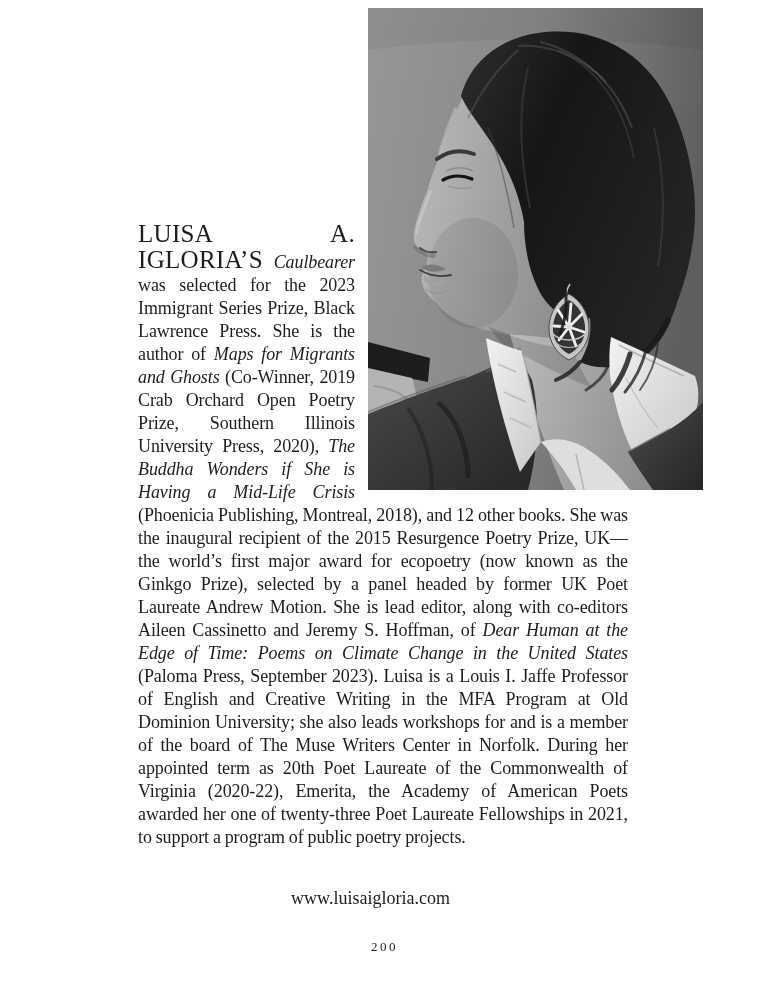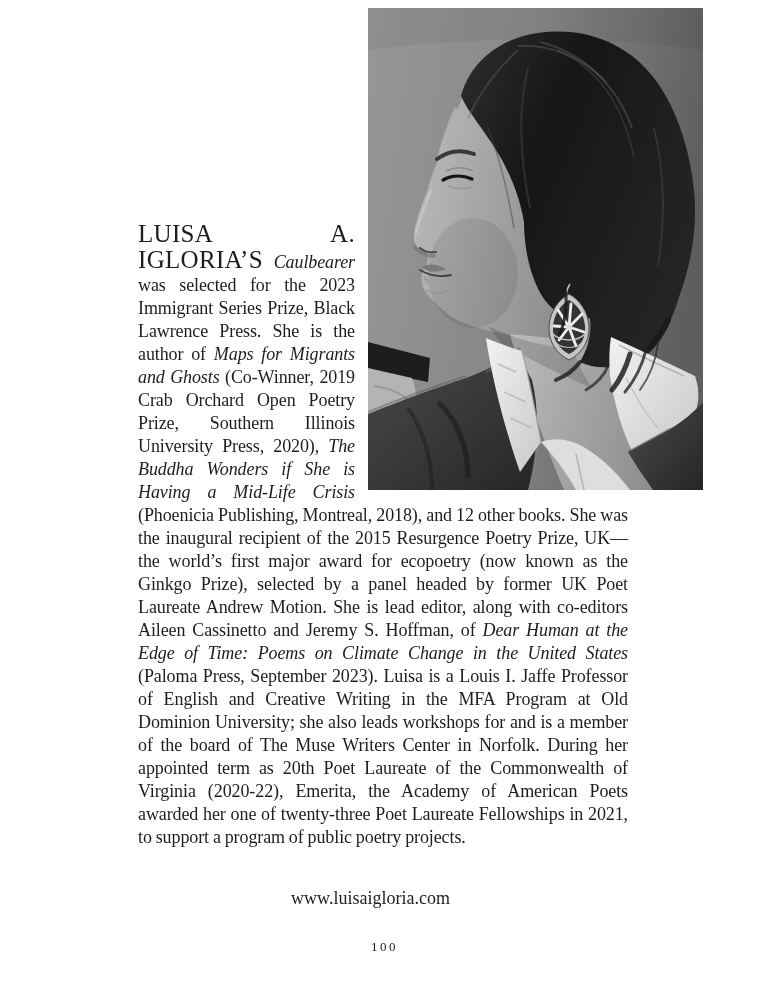--- a/index.html
+++ b/index.html
@@ -168,14 +168,14 @@
           <path d="M12,55 C19,61 31,61 38,55" stroke="#cfcfcf" stroke-width="1.2" fill="none" opacity="0.8"></path>
         </g>
         <path d="M196,276 C200,292 198,310 192,326" stroke="#1b1b1b" stroke-width="3" fill="none" opacity="0.85" stroke-linecap="round"></path>
       </svg>
     </figure>
 
     <p class="bio"><strong>LUISA A. IGLORIA’S </strong><em>Caulbearer</em><span> was selected for the 2023 Immigrant Series Prize, Black Lawrence Press. She is the author of </span><em>Maps for Migrants and Ghosts</em><span> (Co-Winner, 2019 Crab Orchard Open Poetry Prize, Southern Illinois University Press, 2020), </span><em>The Buddha Wonders if She is Having a Mid-Life Crisis</em><span> (Phoenicia Publishing, Montreal, 2018), and 12 other books. She was the inaugural recipient of the 2015 Resurgence Poetry Prize, UK—the world’s first major award for ecopoetry (now known as the Ginkgo Prize), selected by a panel headed by former UK Poet Laureate Andrew Motion. She is lead editor, along with co-editors Aileen Cassinetto and Jeremy S. Hoffman, of </span><em>Dear Human at the Edge of Time: Poems on Climate Change in the United States</em><span> (Paloma Press, September 2023). Luisa is a Louis I. Jaffe Professor of English and Creative Writing in the MFA Program at Old Dominion University; she also leads workshops for and is a member of the board of The Muse Writers Center in Norfolk. During her appointed term as 20th Poet Laureate of the Commonwealth of Virginia (2020-22), Emerita, the Academy of American Poets awarded her one of twenty-three Poet Laureate Fellowships in 2021, to support a program of public poetry projects.</span></p>
   </div>
 
   <div class="website">www.luisaigloria.com</div>
-  <div class="page-number">100</div>
+  <div class="page-number">200</div>
 </div>
 
 </body></html>

